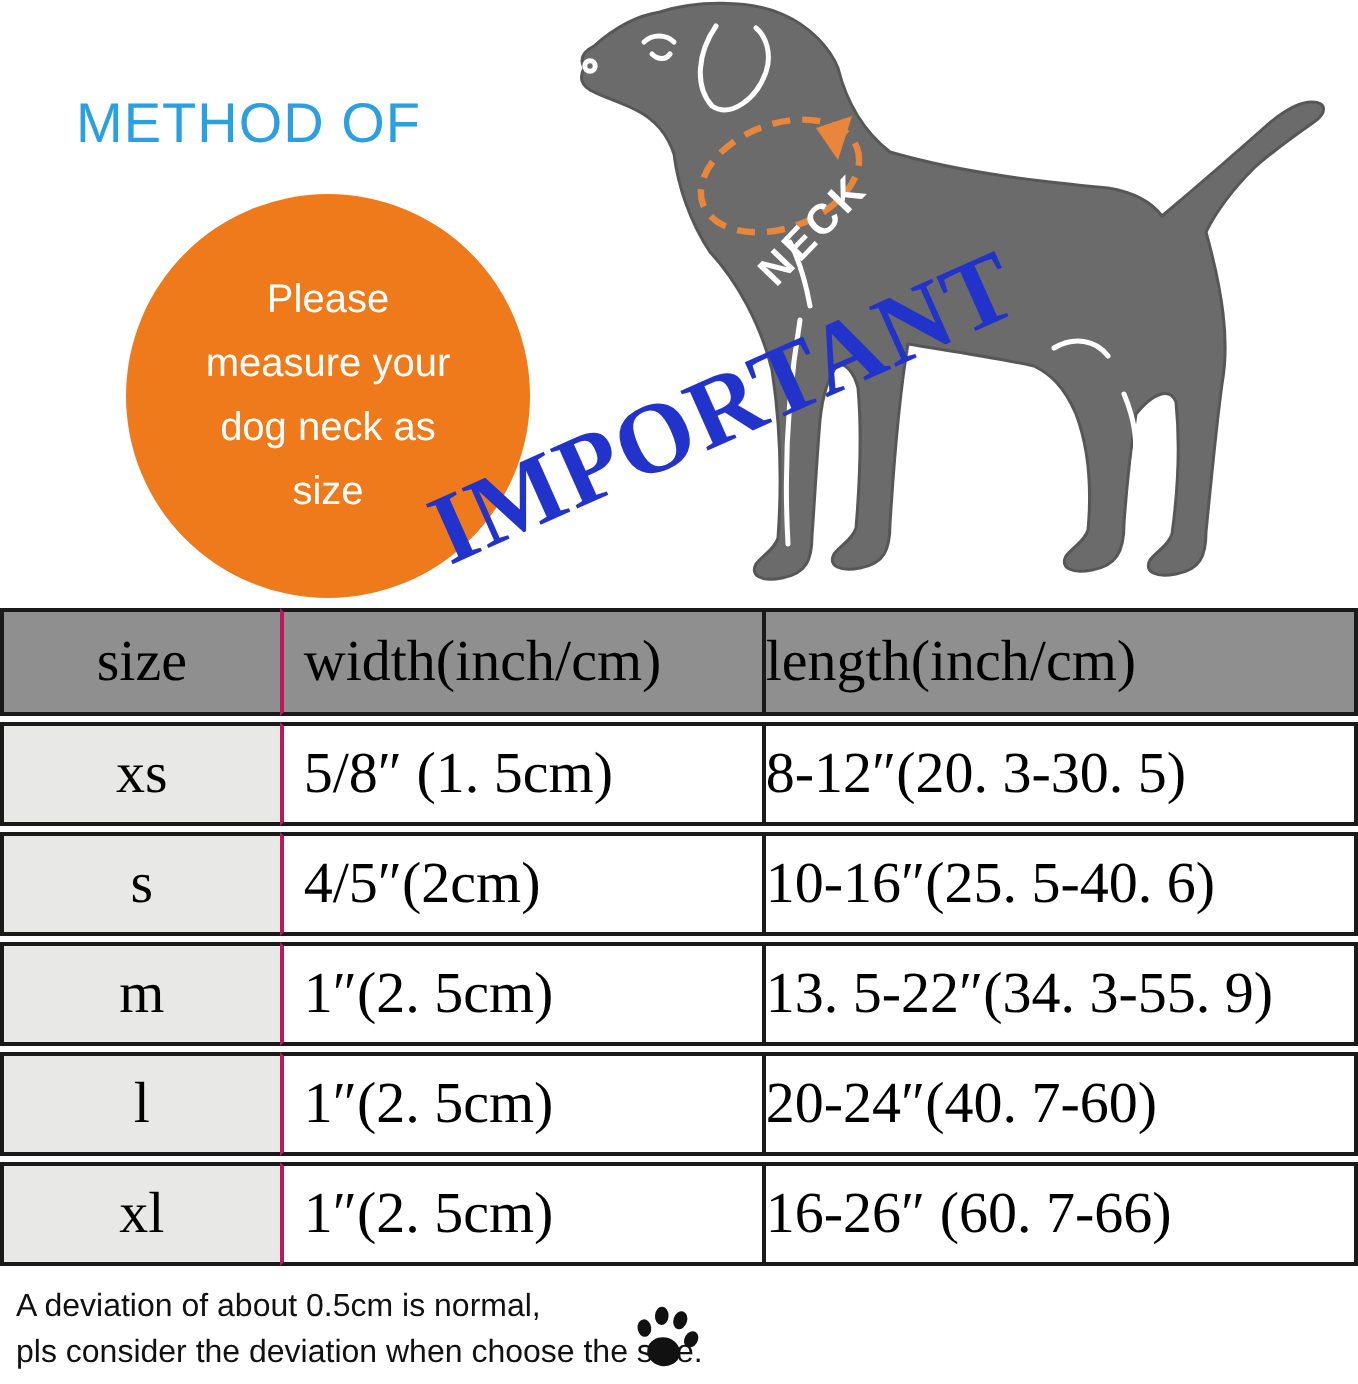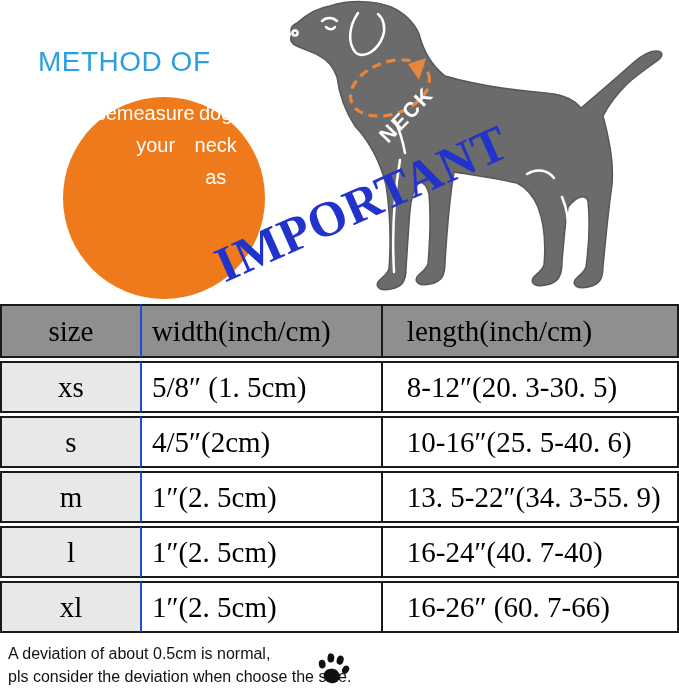--- a/index.html
+++ b/index.html
@@ -6,21 +6,21 @@
   .page{position:relative;width:679px;height:692px;background:#fff;overflow:hidden;
         font-family:"Liberation Sans",sans-serif;}
 
   
   .title{position:absolute;left:38px;top:20px;color:#2B9FE0;font-weight:normal;
          font-size:28px;line-height:30px;letter-spacing:.5px;margin-top:27px;}
   .title span{display:block;}
 
   
   .bubble{position:absolute;left:63px;top:97px;width:202px;height:202px;border-radius:50%;
-          background:#EE7A1C;color:#fff;display:flex;flex-direction:row;justify-content:center;
+          background:#EE7A1C;color:#fff;display:flex;flex-direction:column;justify-content:center;
           text-align:center;font-size:20px;line-height:32px;}
   .bubble span{display:block;}
 
   
   .dog-svg{position:absolute;left:278px;top:0;width:402px;height:302px;}
 
   
   .important{position:absolute;left:228px;top:240px;height:50px;line-height:50px;
              transform:rotate(-24deg);transform-origin:0 100%;
              font-family:"Liberation Serif",serif;font-weight:bold;font-size:50px;
@@ -31,22 +31,22 @@
               border-spacing:0 3px;table-layout:fixed;
               font-family:"Liberation Serif","DejaVu Serif",serif;font-size:29px;color:#000;}
   .size-table th,.size-table td{box-sizing:border-box;
               border-top:2px solid #1A1A1A;border-bottom:2px solid #1A1A1A;
               overflow:hidden;white-space:nowrap;}
   .size-table th{background:#8F8F8F;height:54px;font-weight:normal;}
   .size-table td{height:52px;background:#fff;margin-left:32px;}
   .size-table .c1{width:137px;text-align:center;border-left:2px solid #1A1A1A;}
   .size-table td.c1{background:#E8E8E6;}
   .size-table th.c1{background:#8F8F8F;}
-  .size-table .c2{width:236px;text-align:left;padding-left:10px;border-left:2px solid #1d4ed8;}
-  .size-table .c3{width:292px;text-align:left;padding-left:24px;border-left:2px solid #1A1A1A;border-right:2px solid #1A1A1A;}
+  .size-table .c2{width:236px;text-align:left;padding-left:10px;border-left:2px solid #be185d;}
+  .size-table .c3{width:292px;text-align:left;padding-left:0;border-left:2px solid #1A1A1A;border-right:2px solid #1A1A1A;}
 
   
   .footnote{position:absolute;left:8px;top:642px;font-size:16px;
             line-height:23px;color:#111;}
   .footnote span{display:block;}
   .paw-svg{position:absolute;left:316px;top:651px;width:34px;height:36px;transform:rotate(10deg);}
 </style>
 </head>
 <body>
 
@@ -118,21 +118,21 @@
         <td class="c3">10-16″(25. 5-40. 6)</td>
       </tr>
       <tr>
         <td class="c1">m</td>
         <td class="c2">1″(2. 5cm)</td>
         <td class="c3">13. 5-22″(34. 3-55. 9)</td>
       </tr>
       <tr>
         <td class="c1">l</td>
         <td class="c2">1″(2. 5cm)</td>
-        <td class="c3">16-24″(40. 7-40)</td>
+        <td class="c3">20-24″(40. 7-60)</td>
       </tr>
       <tr>
         <td class="c1">xl</td>
         <td class="c2">1″(2. 5cm)</td>
         <td class="c3">16-26″ (60. 7-66)</td>
       </tr>
     </tbody>
   </table>
 
   <div class="footnote">

